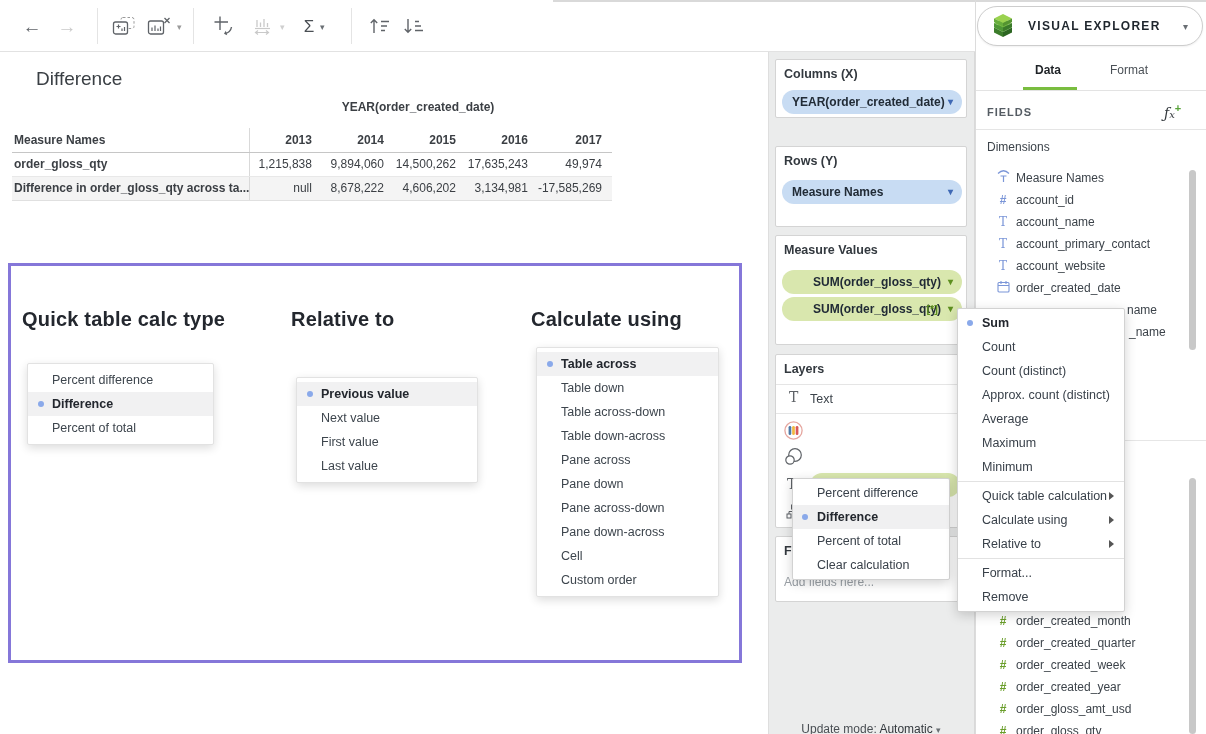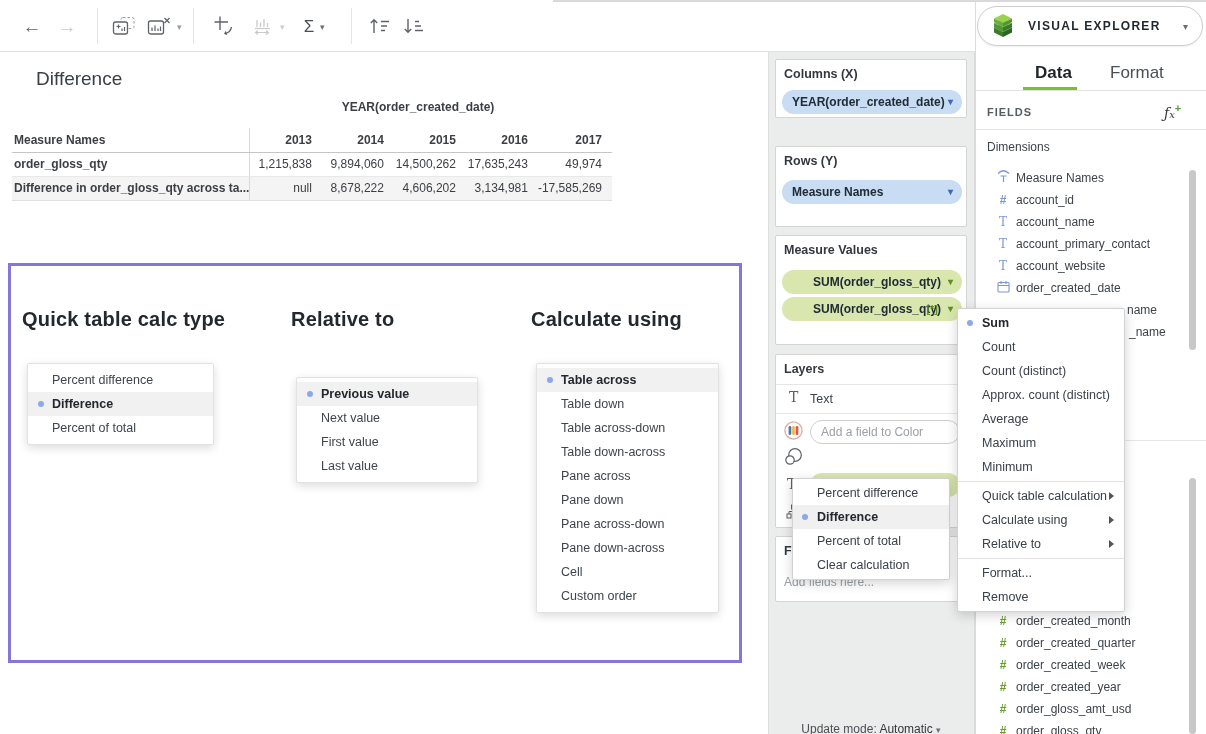--- a/index.html
+++ b/index.html
@@ -67,21 +67,21 @@
   .mitem.sub::after { content:""; position:absolute; right:10px; top:8px; border-left:5px solid #555; border-top:4px solid transparent; border-bottom:4px solid transparent; }
   .mdiv { height:1px; background:#e2e2e2; margin:2px 0; }
   #submenu { left:792px; top:478px; width:158px; z-index:50; }
   #aggmenu { left:957px; top:308px; width:168px; z-index:60; }
 
   
   .sidebar-edge { position:absolute; left:975px; top:0; width:1px; height:734px; background:#dcdcdc; }
   .explorer-btn { position:absolute; left:977px; top:6px; width:226px; height:40px; border:1px solid #cdcdcd; border-radius:20px; background:#fff; box-shadow:0 1px 2px rgba(0,0,0,.06); display:flex; align-items:center; cursor:pointer; }
   .explorer-label { font-size:12px; font-weight:bold; letter-spacing:1.3px; color:#1f262d; margin-left:12px; }
   .explorer-chev { position:absolute; right:14px; font-size:10px; color:#6a6f74; }
-  .tab { position:absolute; top:63px; font-size:17px; cursor:pointer; }
+  .tab { position:absolute; top:63px; font-size:12px; cursor:pointer; }
   .tab.active { font-weight:bold; color:#1f2327; }
   .tab.idle { color:#4a5056; }
   .tab-underline { position:absolute; left:1023px; top:87px; width:54px; height:3px; background:#79bd3f; z-index:2; }
   .tabs-border { position:absolute; left:976px; top:90px; width:230px; height:1px; background:#e3e3e3; }
   .fields-hdr { position:absolute; left:987px; top:106px; font-size:11px; font-weight:bold; letter-spacing:1px; color:#555c63; }
   .fx { position:absolute; left:1164px; top:102px; font-size:14px; color:#33383d; font-family:"DejaVu Serif",serif; font-style:italic; cursor:pointer; }
   .fx i { font-size:10px; font-style:italic; }
   .fx b { color:#58a33a; font-size:11px; font-family:"Liberation Sans",sans-serif; font-style:normal; vertical-align:super; }
   .fields-border { position:absolute; left:976px; top:129px; width:230px; height:1px; background:#e5e5e5; }
   .dims-label { position:absolute; left:987px; top:140px; font-size:12px; color:#3c434a; }
@@ -207,21 +207,21 @@
     <div class="opt">Percent of total</div>
   </div>
 
   <div class="opt-card" style="left:296px;top:377px;width:182px;">
     <div class="opt sel">Previous value</div>
     <div class="opt">Next value</div>
     <div class="opt">First value</div>
     <div class="opt">Last value</div>
   </div>
 
-  <div class="opt-card" style="left:536px;top:363px;width:183px;">
+  <div class="opt-card" style="left:536px;top:347px;width:183px;">
     <div class="opt sel">Table across</div>
     <div class="opt">Table down</div>
     <div class="opt">Table across-down</div>
     <div class="opt">Table down-across</div>
     <div class="opt">Pane across</div>
     <div class="opt">Pane down</div>
     <div class="opt">Pane across-down</div>
     <div class="opt">Pane down-across</div>
     <div class="opt">Cell</div>
     <div class="opt">Custom order</div>
@@ -265,21 +265,20 @@
     <span class="ltext-label" style="top:37px;">Text</span>
     <div class="lrow-div" style="top:58px;"></div>
     <span class="licon" style="top:66px;">
       <svg width="19" height="19" viewBox="0 0 19 19">
         <circle cx="9.5" cy="9.5" r="8.6" fill="none" stroke="#e5a69f" stroke-width="1.3"></circle>
         <rect x="4.6" y="5" width="2.7" height="9" rx="1.35" fill="#4e79a7"></rect>
         <rect x="8.15" y="5" width="2.7" height="9" rx="1.35" fill="#f0b840"></rect>
         <rect x="11.7" y="5" width="2.7" height="9" rx="1.35" fill="#d95859"></rect>
       </svg>
     </span>
-    <input class="inputpill" style="top: 65px;" placeholder="Add a field to Color">
     <span class="licon" style="top:92px;">
       <svg width="19" height="19" viewBox="0 0 19 19">
         <circle cx="11" cy="8" r="6.3" fill="none" stroke="#5f6368" stroke-width="1.2"></circle>
         <circle cx="6" cy="13" r="4.2" fill="#fff" stroke="#5f6368" stroke-width="1.2"></circle>
       </svg>
     </span>
     <span class="licon tee" style="left:11px;top:121px;">T</span>
     <div class="pill green" style="left:34px;top:118px;width:150px;z-index:2;"></div>
     <span class="licon" style="left:10px;top:149px;">
       <svg width="15" height="15" viewBox="0 0 15 15">

